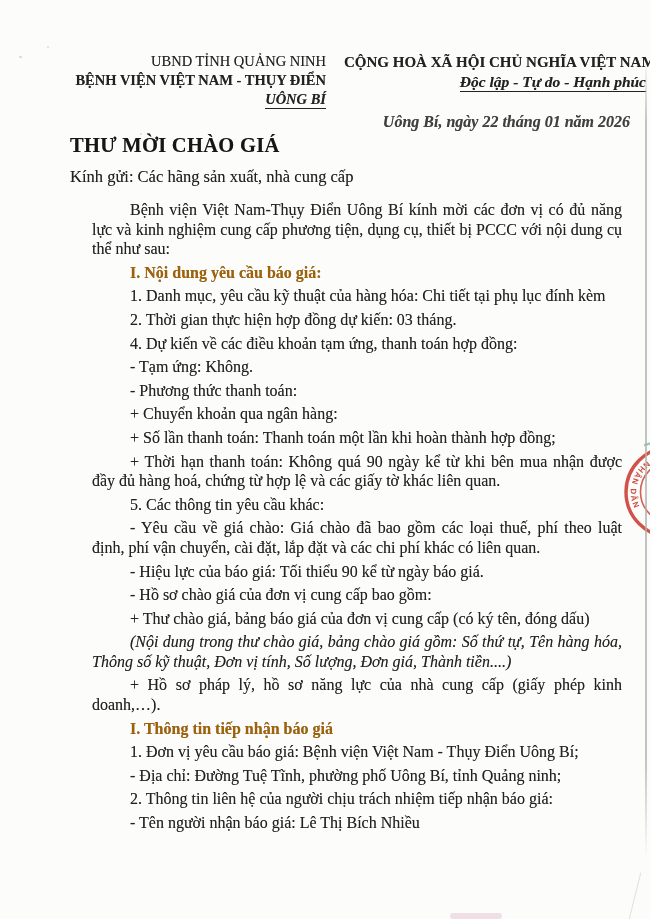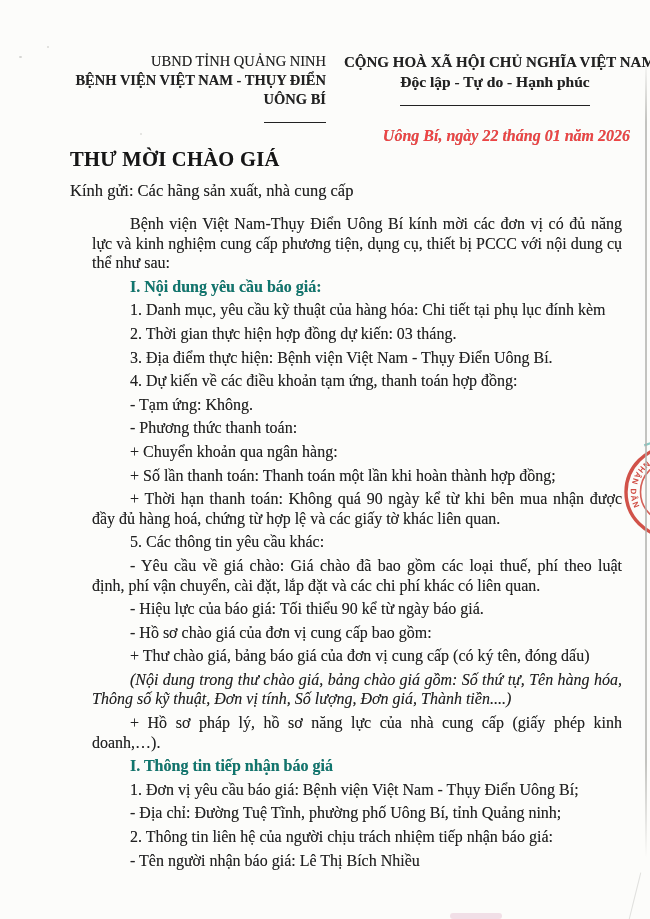--- a/index.html
+++ b/index.html
@@ -5,33 +5,33 @@
   html,body{margin:0;padding:0;background:#e8e8e8;}
   .page{
     position:relative;width:650px;height:919px;margin:0 auto;
     background:#fcfcfa;overflow:hidden;
     font-family:"Liberation Serif","DejaVu Serif",serif;
     color:#222;
   }
   
   .header{display:flex;align-items:flex-start;padding-top:52px;}
   .h-left{margin-left:72px;width:254px;text-align:right;font-size:14.5px;line-height:19px;}
-  .h-right{margin-left:18px;width:302px;text-align:center;font-size:15px;line-height:20px;}
+  .h-right{margin-left:18px;width:302px;text-align:right;font-size:15px;line-height:20px;}
   .h-line{white-space:nowrap;}
   .bold{font-weight:bold;}
-  .underline{text-decoration:none;border-bottom:1.6px solid #222;display:inline-block;padding-bottom:15px;line-height:16px;}
+  .underline{text-decoration:none;border-bottom:1.6px solid #222;display:inline-block;padding-bottom:1px;line-height:16px;font-style:italic;}
   .h-right .underline{font-size:15.5px;}
   
-  .dateline{margin:4px 20px 0 0;text-align:right;font-style:italic;font-weight:bold;font-size:16px;color:#ef4444;}
+  .dateline{margin:4px 20px 0 0;text-align:right;font-style:italic;font-weight:bold;font-size:16px;color:#404040;}
   .title{margin:3px 0 0 70px;width:560px;text-align:left;font-weight:bold;font-size:20.5px;letter-spacing:.3px;color:#161616;}
   .salutation{margin:10px 0 0 70px;width:560px;text-align:left;font-size:16.5px;}
   
   .body{margin:13px 0 0 92px;width:530px;font-size:16px;line-height:19.6px;text-align:justify;}
   .body p{margin:0 0 4px 0;text-indent:38px;}
-  .body p.bold{font-weight:bold;color:#0f766e;}
+  .body p.bold{font-weight:bold;color:#a16207;}
   .body p.italic{font-style:italic;}
   
   .h-left,.h-right,.dateline,.title,.salutation,.body{text-shadow:0 0 .4px rgba(40,40,40,.45);}
   
   .edge-line{position:absolute;left:645px;top:58px;width:1.6px;height:800px;
     background:linear-gradient(to bottom,rgba(190,190,188,0) 0%,rgba(176,176,172,.75) 8%,rgba(176,176,172,.75) 88%,rgba(190,190,188,0) 100%);}
   .corner-line{position:absolute;left:634px;top:872px;width:1.4px;height:52px;background:#e0e0dd;transform:rotate(14deg);}
   .pink-strip{position:absolute;left:450px;top:913px;width:52px;height:6px;background:#eed9e3;border-radius:3px;opacity:.85;}
   .speck{position:absolute;border-radius:50%;background:#b9b9b4;}
   .speck.s1{left:19px;top:56px;width:3px;height:2px;opacity:.6;}
@@ -60,21 +60,20 @@
   <div class="dateline">Uông Bí, ngày 22 tháng 01 năm 2026</div>
 
   <div class="title">THƯ MỜI CHÀO GIÁ</div>
   <div class="salutation">Kính gửi: Các hãng sản xuất, nhà cung cấp</div>
 
   <div class="body">
     <p>Bệnh viện Việt Nam-Thụy Điển Uông Bí kính mời các đơn vị có đủ năng lực và kinh nghiệm cung cấp phương tiện, dụng cụ, thiết bị PCCC với nội dung cụ thể như sau:</p>
     <p class="bold">I. Nội dung yêu cầu báo giá:</p>
     <p>1. Danh mục, yêu cầu kỹ thuật của hàng hóa: Chi tiết tại phụ lục đính kèm</p>
     <p>2. Thời gian thực hiện hợp đồng dự kiến: 03 tháng.</p>
-    <p>3. Địa điểm thực hiện: Bệnh viện Việt Nam - Thụy Điển Uông Bí.</p>
     <p>4. Dự kiến về các điều khoản tạm ứng, thanh toán hợp đồng:</p>
     <p>- Tạm ứng: Không.</p>
     <p>- Phương thức thanh toán:</p>
     <p>+ Chuyển khoản qua ngân hàng:</p>
     <p>+ Số lần thanh toán: Thanh toán một lần khi hoàn thành hợp đồng;</p>
     <p>+ Thời hạn thanh toán: Không quá 90 ngày kể từ khi bên mua nhận được đầy đủ hàng hoá, chứng từ hợp lệ và các giấy tờ khác liên quan.</p>
     <p>5. Các thông tin yêu cầu khác:</p>
     <p>- Yêu cầu về giá chào: Giá chào đã bao gồm các loại thuế, phí theo luật định, phí vận chuyển, cài đặt, lắp đặt và các chi phí khác có liên quan.</p>
     <p>- Hiệu lực của báo giá: Tối thiểu 90 kể từ ngày báo giá.</p>
     <p>- Hồ sơ chào giá của đơn vị cung cấp bao gồm:</p>

